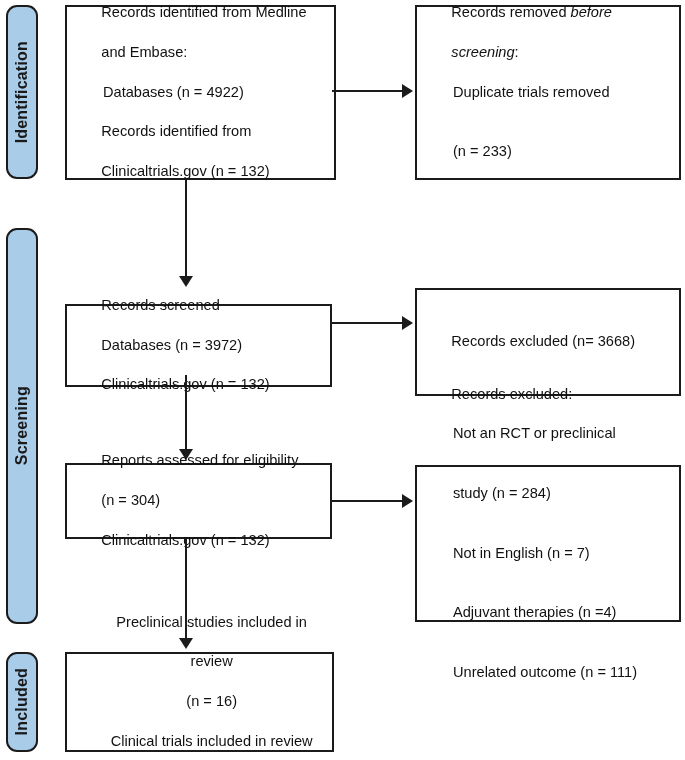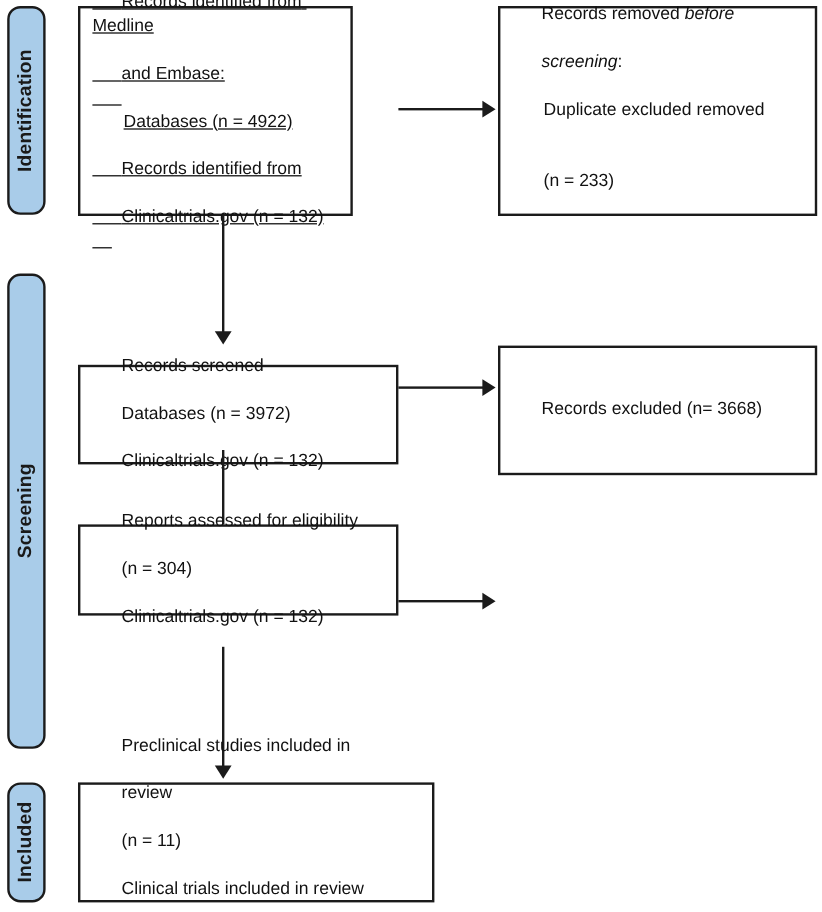--- a/index.html
+++ b/index.html
@@ -103,35 +103,35 @@
   </div>
 
   <div class="stage" style="left:6px; top:228px; width:32px; height:396px;">
     <span class="stage-label">Screening</span>
   </div>
 
   <div class="stage" style="left:6px; top:652px; width:32px; height:100px;">
     <span class="stage-label">Included</span>
   </div>
 
-  <div class="box" style="left:65px; top:5px; width:229px; height:175px;text-decoration:underline;">
+  <div class="box" style="left:65px; top:5px; width:271px; height:175px;">
     <div class="box-text">
       <span>Records identified from Medline</span><br>
       <span>and Embase:</span>
       <span class="ind">Databases (n = 4922)</span>
       <span>Records identified from</span><br>
       <span>Clinicaltrials.gov (n = 132)</span>
     </div>
   </div>
 
   <div class="box" style="left:415px; top:5px; width:266px; height:175px;">
     <div class="box-text">
       <span>Records removed </span><em>before</em><br>
       <em>screening</em><span>:</span>
-      <span class="ind">Duplicate excluded removed</span>
+      <span class="ind">Duplicate trials removed</span>
       <span class="ind">(n = 233)</span>
     </div>
   </div>
 
   <div class="hline" style="left:332px; top:90px; width:72px;"></div>
   <div class="arrow-right" style="left:402px; top:84px;"></div>
 
   <div class="vline" style="left:185px; top:180px; height:98px;"></div>
   <div class="arrow-down" style="left:179px; top:276px;"></div>
 
@@ -148,38 +148,48 @@
       <span>Records excluded (n= 3668)</span>
     </div>
   </div>
 
   <div class="hline" style="left:332px; top:322px; width:72px;"></div>
   <div class="arrow-right" style="left:402px; top:316px;"></div>
 
   <div class="vline" style="left:185px; top:375px; height:76px;"></div>
   <div class="arrow-down" style="left:179px; top:449px;"></div>
 
-  <div class="box" style="left:65px; top:437px; width:267px; height:76px;">
+  <div class="box" style="left:65px; top:463px; width:267px; height:76px;">
     <div class="box-text">
       <span>Reports assessed for eligibility</span><br>
       <span>(n = 304)</span><br>
       <span>Clinicaltrials.gov (n = 132)</span>
     </div>
   </div>
 
+  <div class="box" style="left:415px; top:465px; width:266px; height:157px;">
+    <div class="box-text">
+      <span>Records excluded:</span>
+      <span class="ind">Not an RCT or preclinical</span>
+      <span class="ind">study (n = 284)</span>
+      <span class="ind">Not in English (n = 7)</span>
+      <span class="ind">Adjuvant therapies (n =4)</span>
+      <span class="ind">Unrelated outcome (n = 111)</span>
+    </div>
+  </div>
 
   <div class="hline" style="left:332px; top:500px; width:72px;"></div>
   <div class="arrow-right" style="left:402px; top:494px;"></div>
 
   <div class="vline" style="left:185px; top:539px; height:101px;"></div>
   <div class="arrow-down" style="left:179px; top:638px;"></div>
 
-  <div class="box" style="left:65px; top:652px; width:297px; height:100px;">
+  <div class="box" style="left:65px; top:652px; width:269px; height:100px;text-align:center;">
     <div class="box-text">
       <span>Preclinical studies included in</span><br>
       <span>review</span><br>
-      <span>(n = 11)</span><br>
+      <span>(n = 16)</span><br>
       <span>Clinical trials included in review</span><br>
       
     </div>
   </div>
 
 </div>
 
 </body></html>

